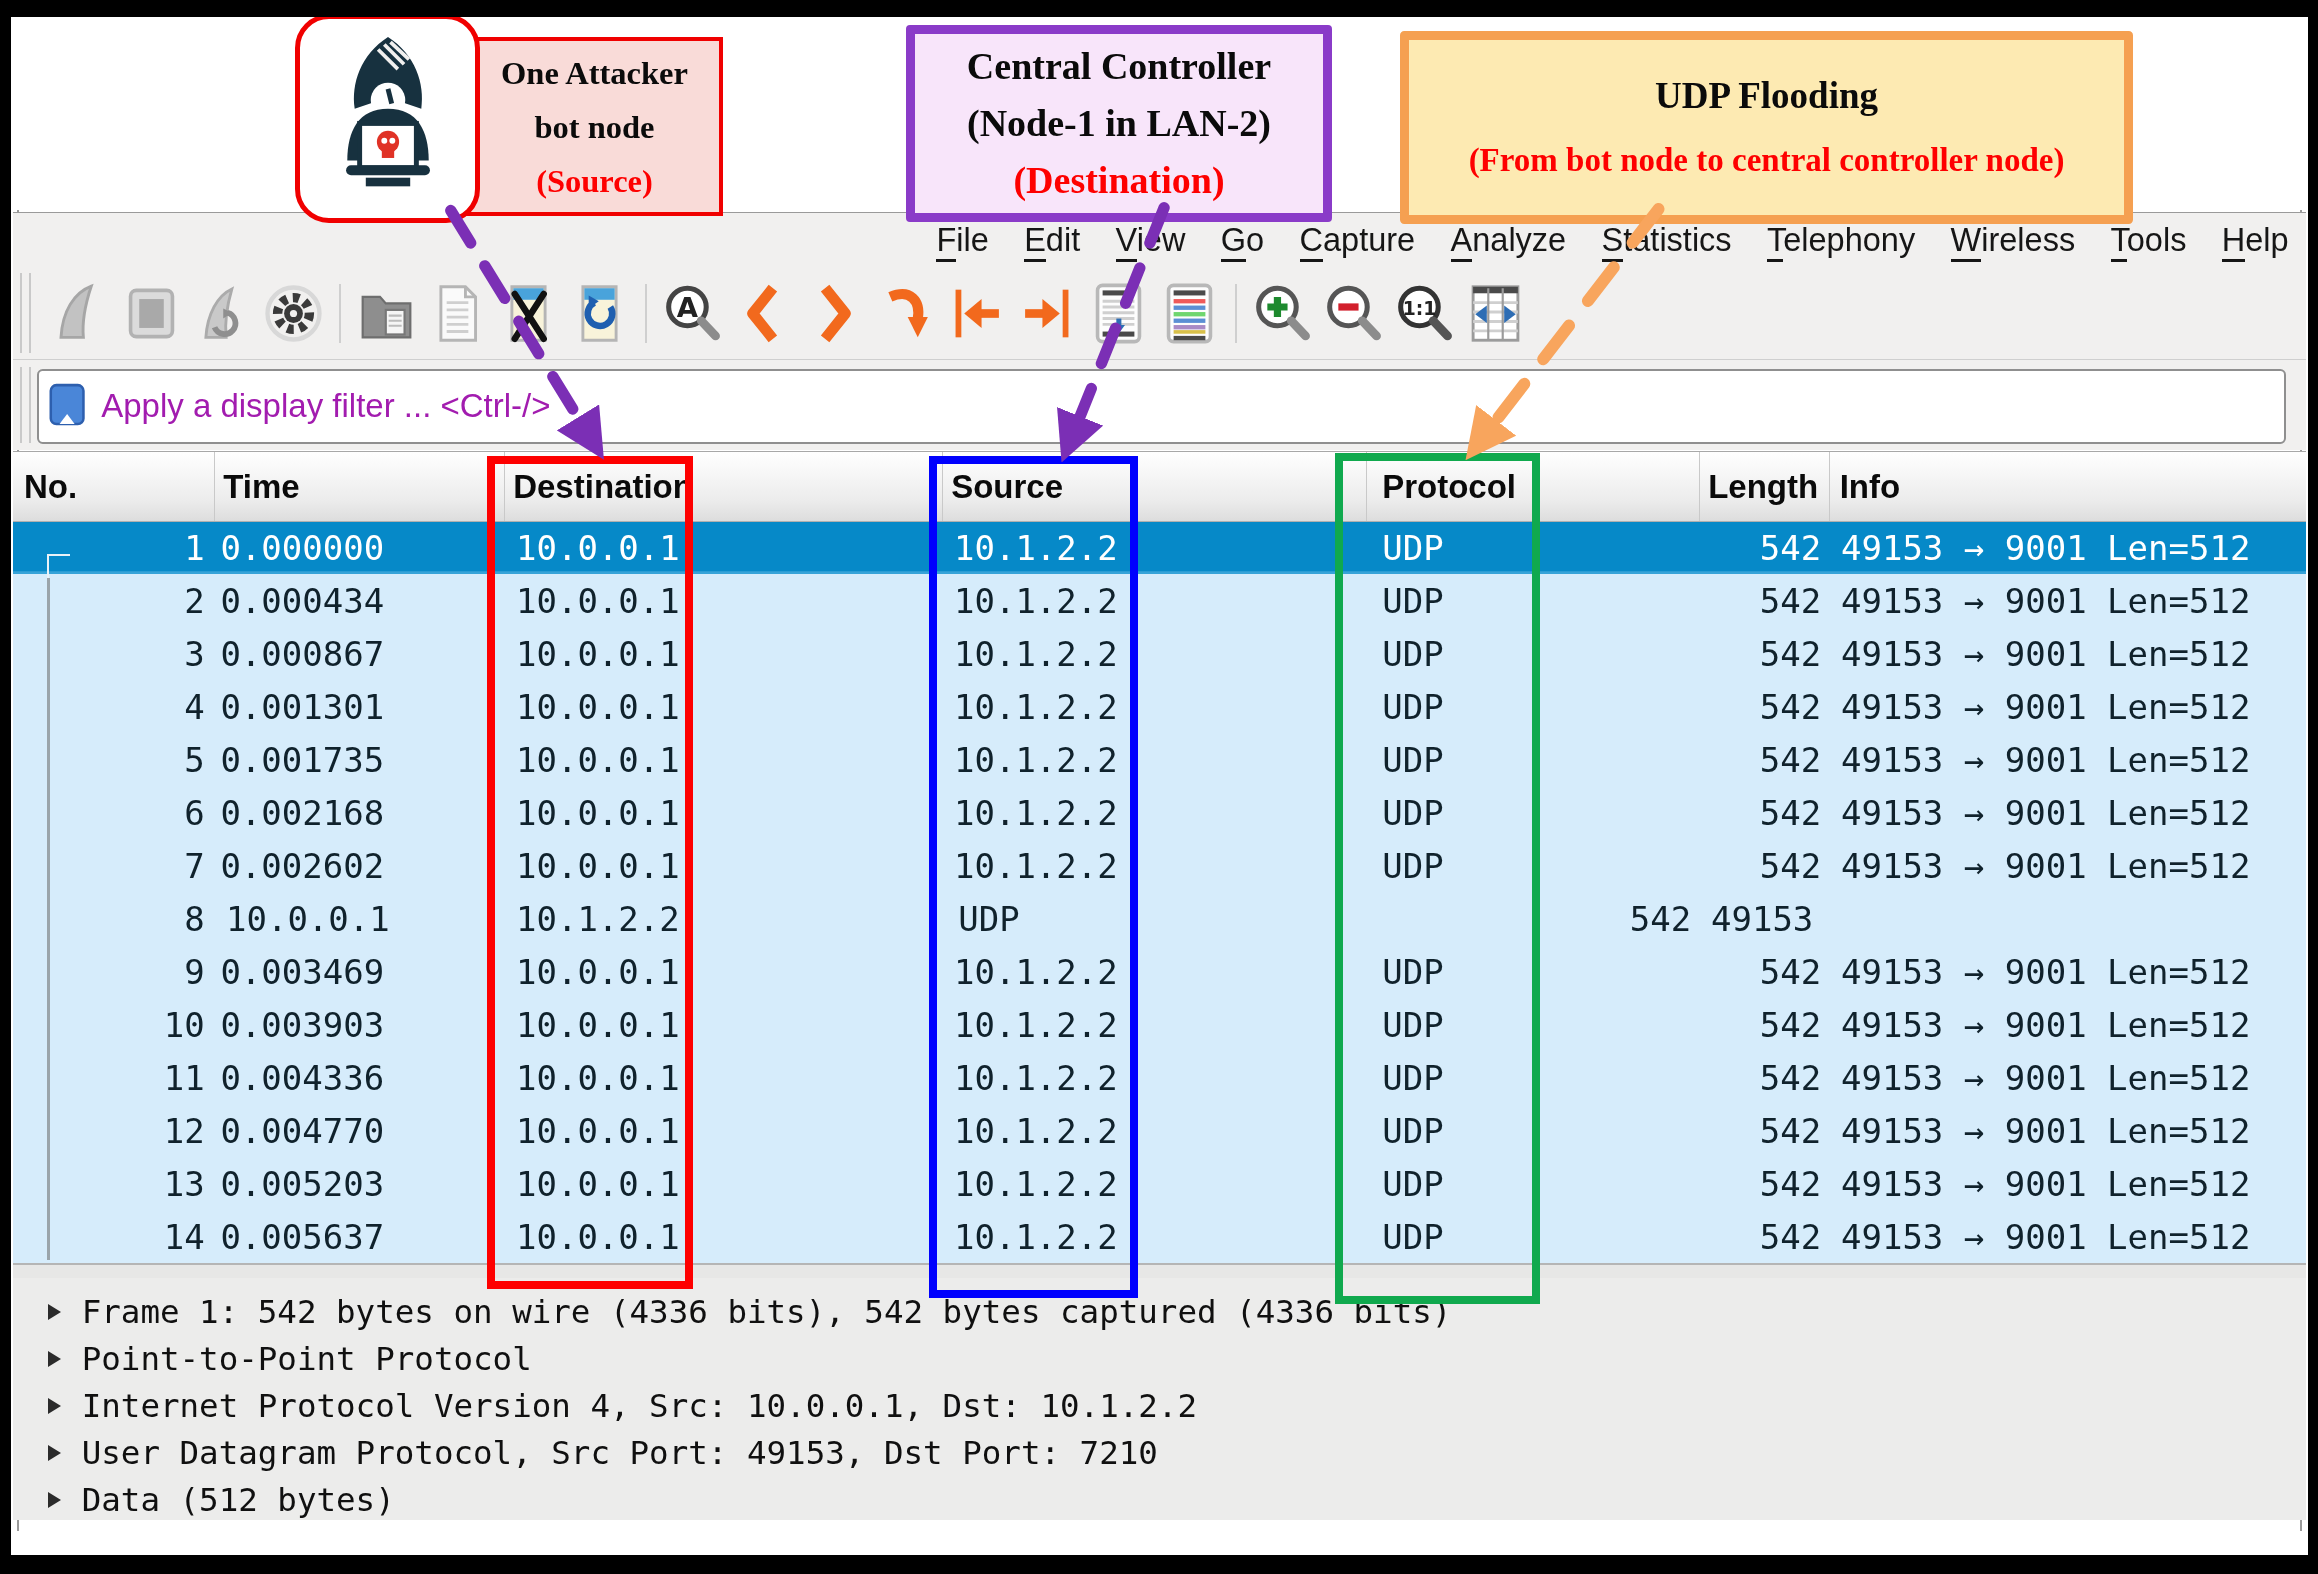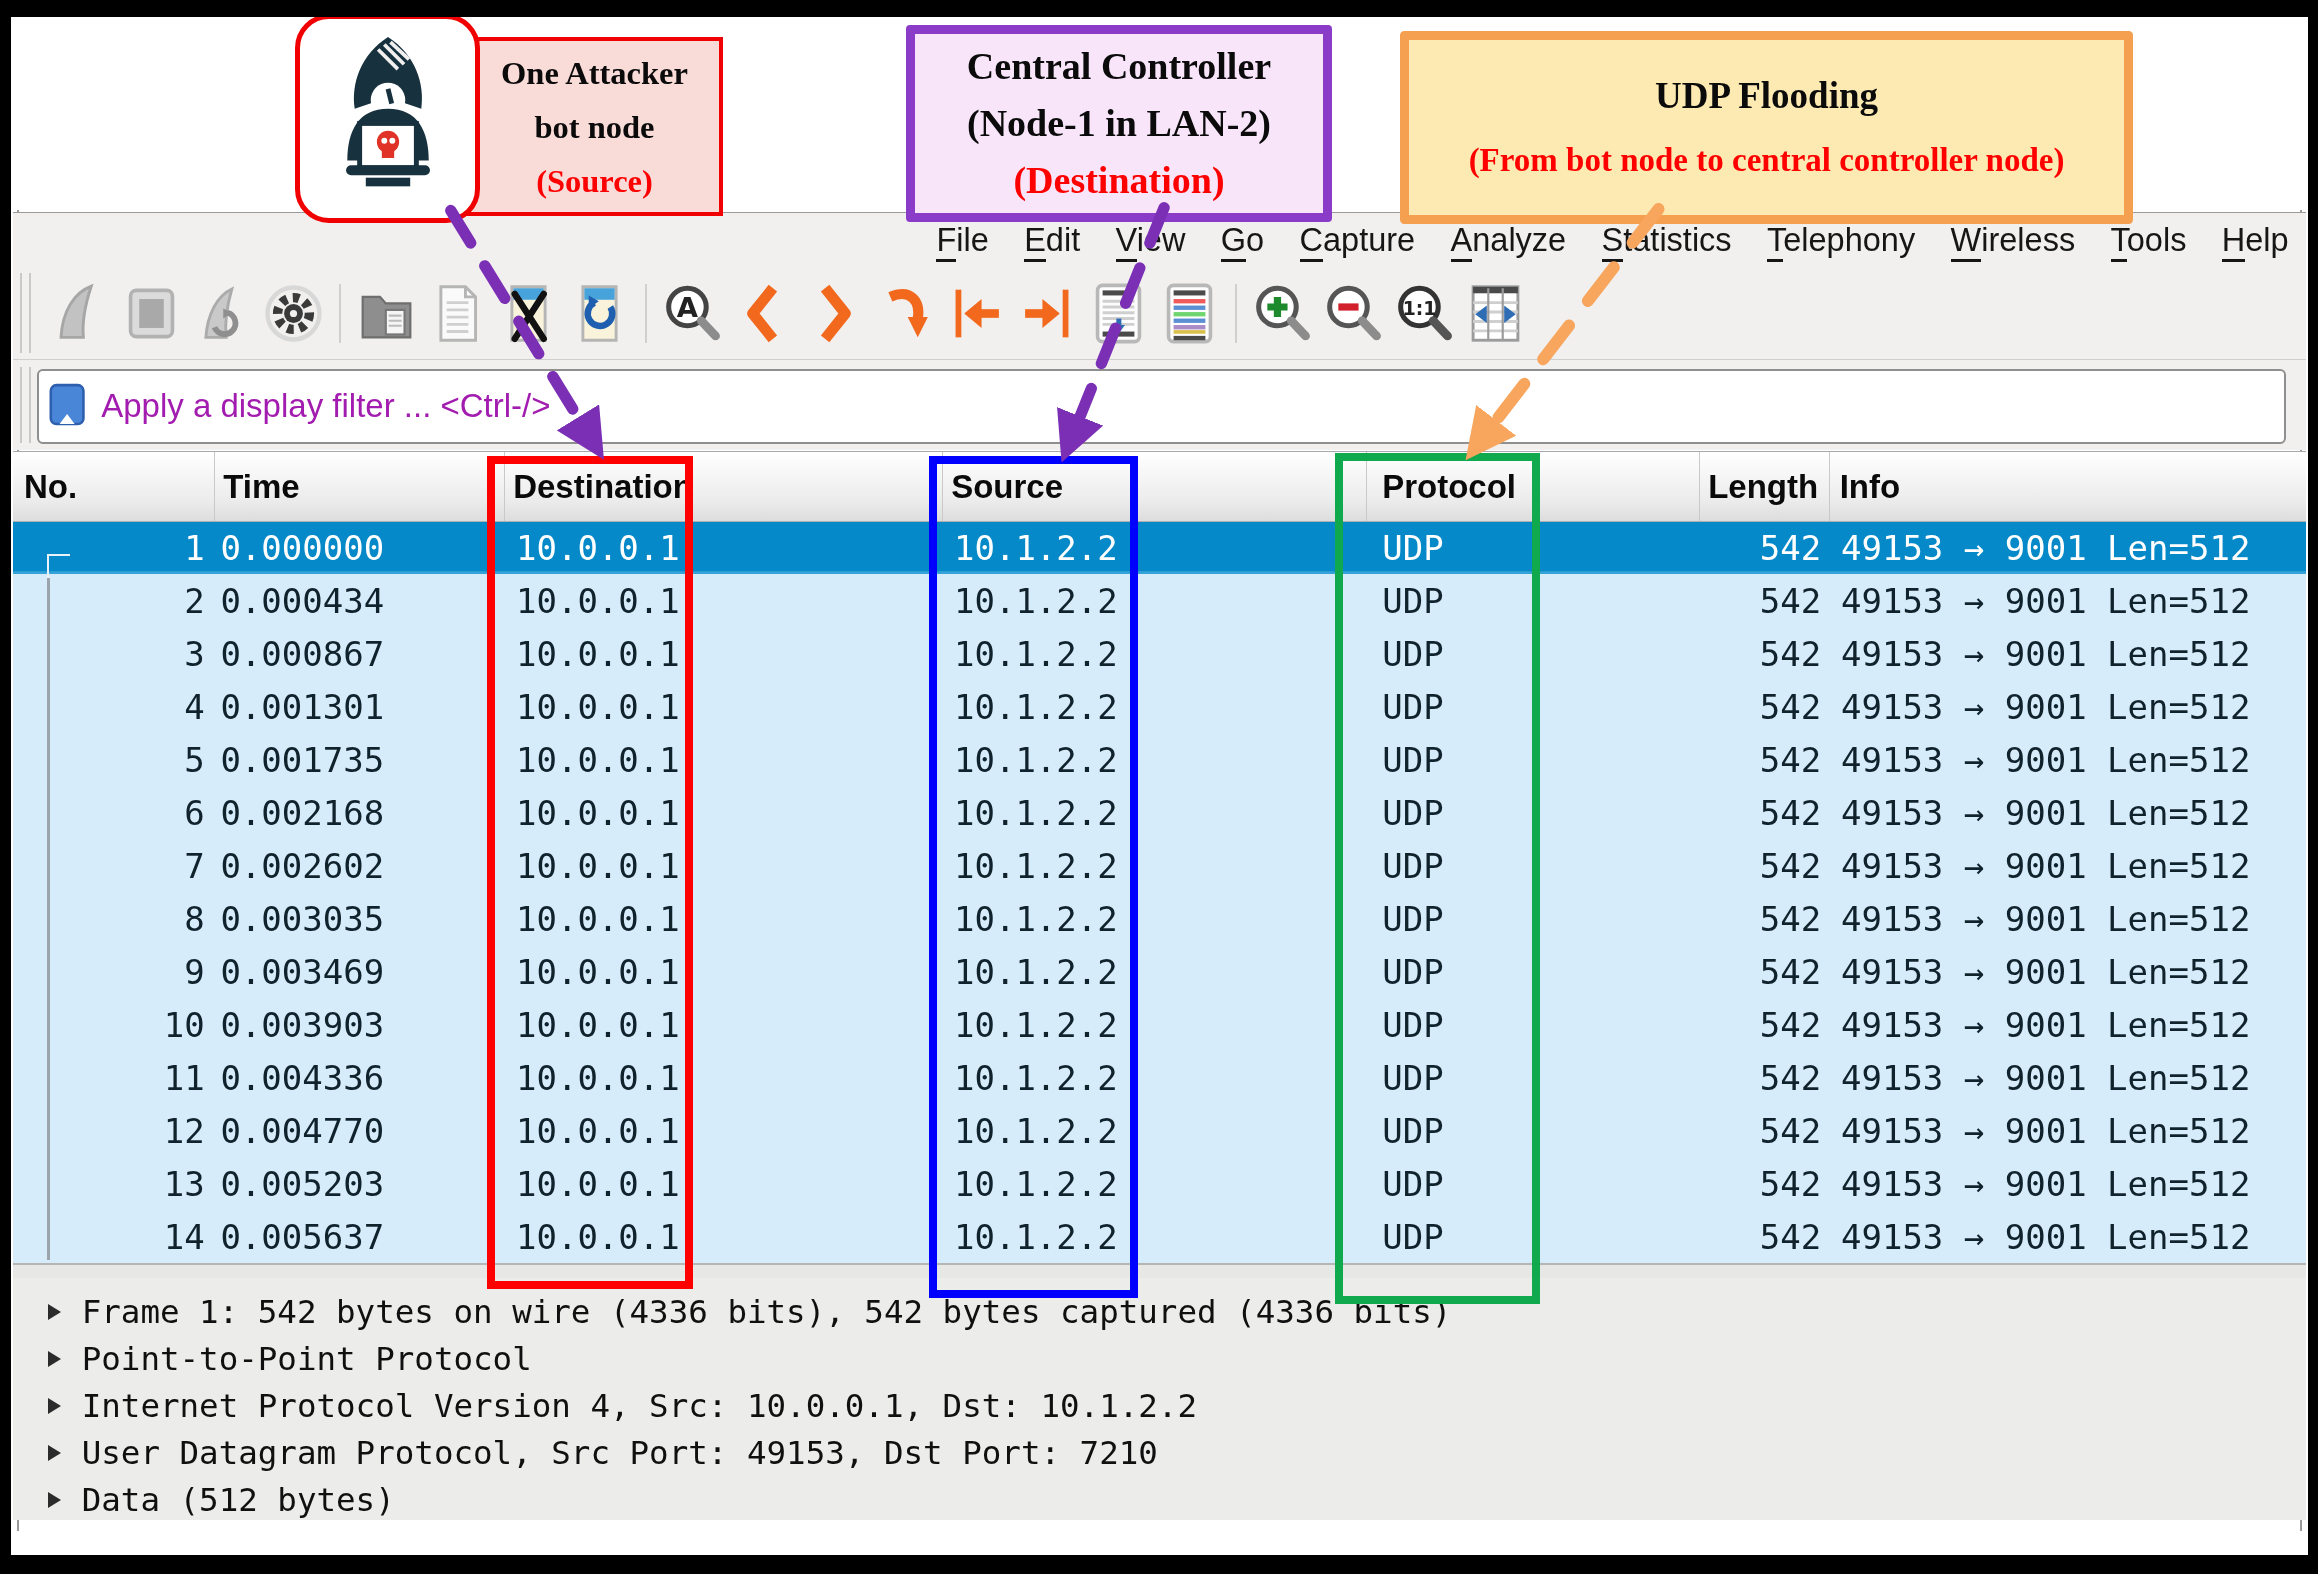--- a/index.html
+++ b/index.html
@@ -388,21 +388,20 @@
         <div class="c f-no">7</div>
         <div class="c f-time">0.002602</div>
         <div class="c f-source">10.0.0.1</div>
         <div class="c f-destination">10.1.2.2</div>
         <div class="c f-protocol">UDP</div>
         <div class="c f-length">542</div>
         <div class="c f-info">49153 → 9001 Len=512</div>
       </div>
       <div class="prow grid">
         <div class="c f-no">8</div>
-        <div class="c f-time">0.003035</div>
         <div class="c f-source">10.0.0.1</div>
         <div class="c f-destination">10.1.2.2</div>
         <div class="c f-protocol">UDP</div>
         <div class="c f-length">542</div>
         <div class="c f-info">49153 → 9001 Len=512</div>
       </div>
       <div class="prow grid">
         <div class="c f-no">9</div>
         <div class="c f-time">0.003469</div>
         <div class="c f-source">10.0.0.1</div>

